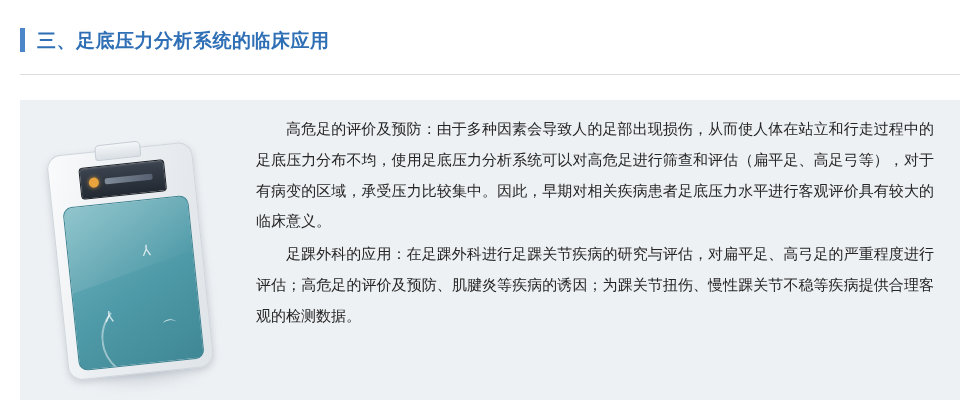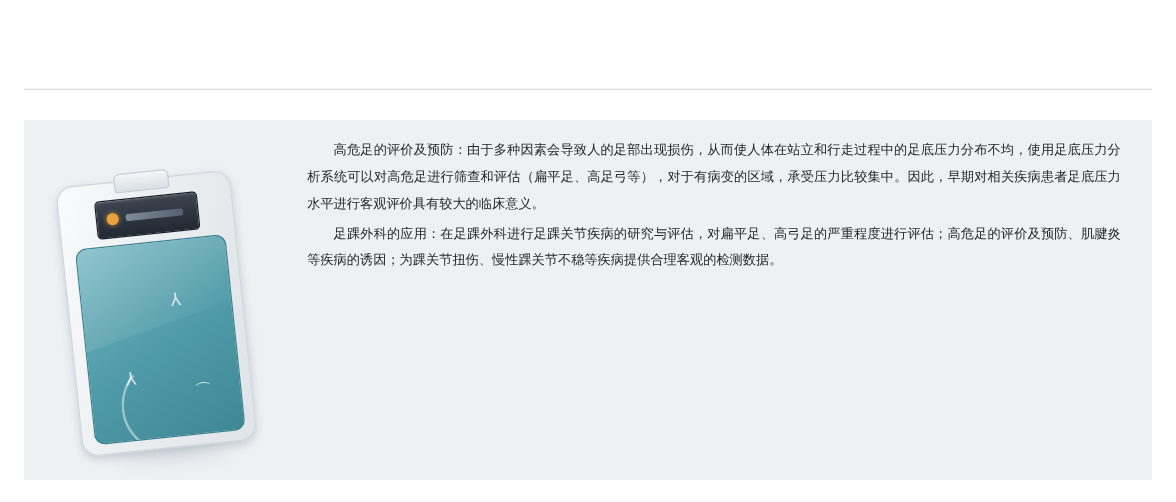--- a/index.html
+++ b/index.html
@@ -183,35 +183,39 @@
   .text-block {
     position: absolute;
     left: 248px;
     top: 100px;
     width: 700px;
     height: 300px;
     padding: 14px 14px 0 8px;
     box-sizing: border-box;
   }
   .para {
-    font-size: 11px;
+    font-size: 15px;
     color: #262626;
     line-height: 2.05;
     text-align: justify;
     text-justify: inter-ideograph;
     text-indent: 2em;
     margin: 0 0 2px 0;
     font-family: "Liberation Sans", sans-serif;
   }
 </style>
 </head>
 <body>
 
 <div class="page">
 
+  <div class="heading-row">
+    <div class="heading-bar"></div>
+    <div class="heading-text">三、足底压力分析系统的临床应用</div>
+  </div>
   <div class="heading-rule"></div>
 
   <div class="panel"></div>
 
   <div class="figure">
     <div class="device-wrap">
       <div class="device-shadow"></div>
       <div class="device-body">
         <div class="device-handle"></div>
         <div class="device-screen">

